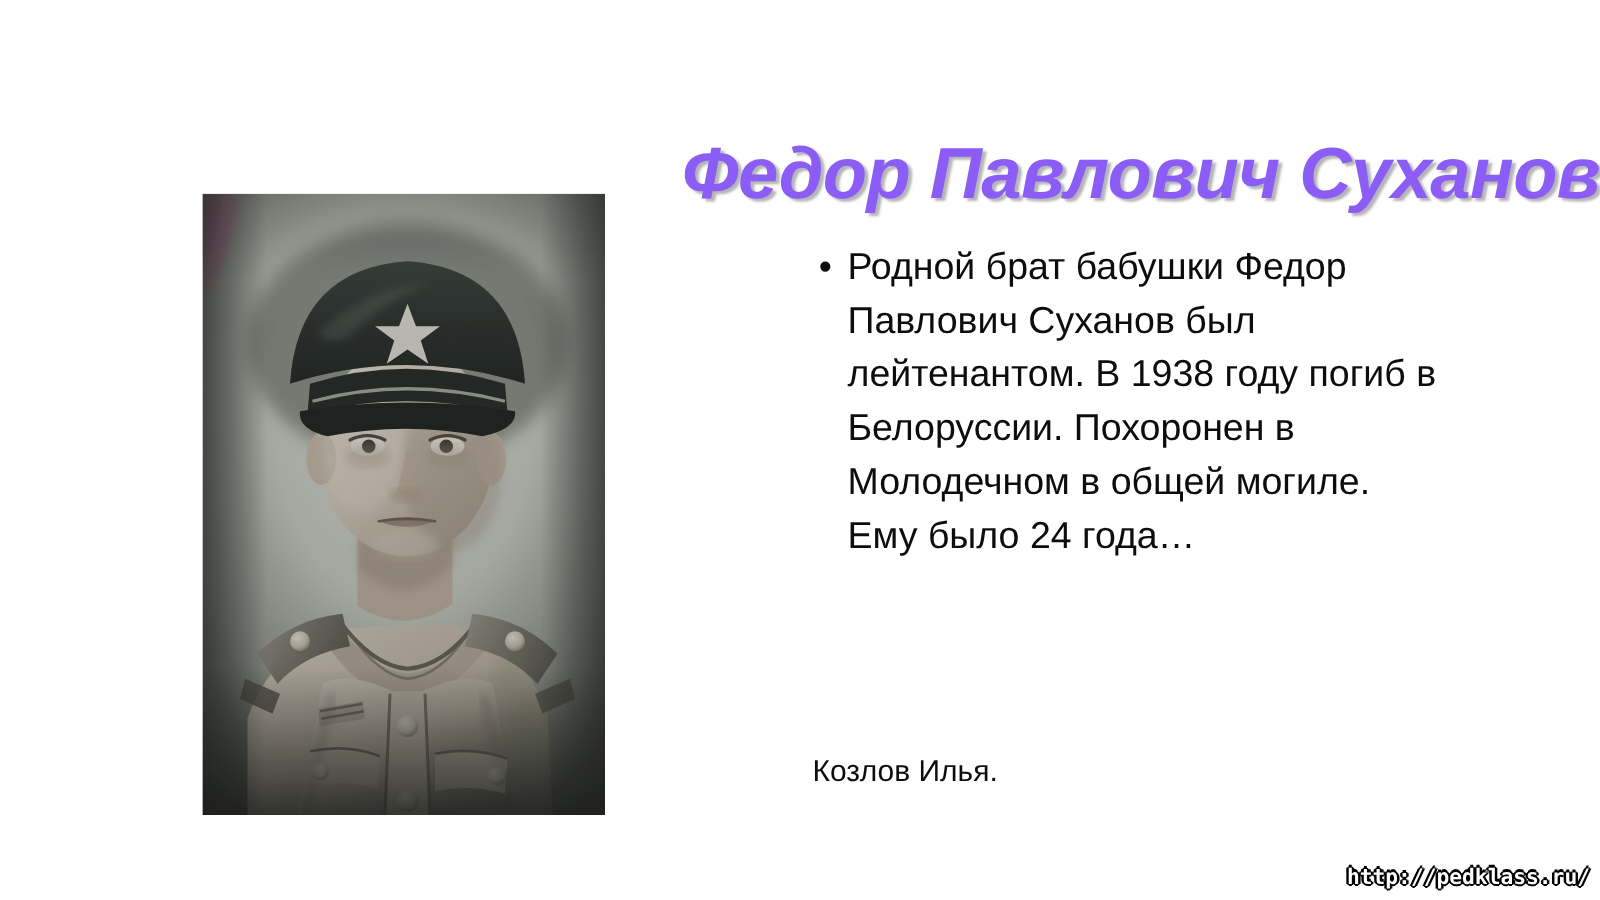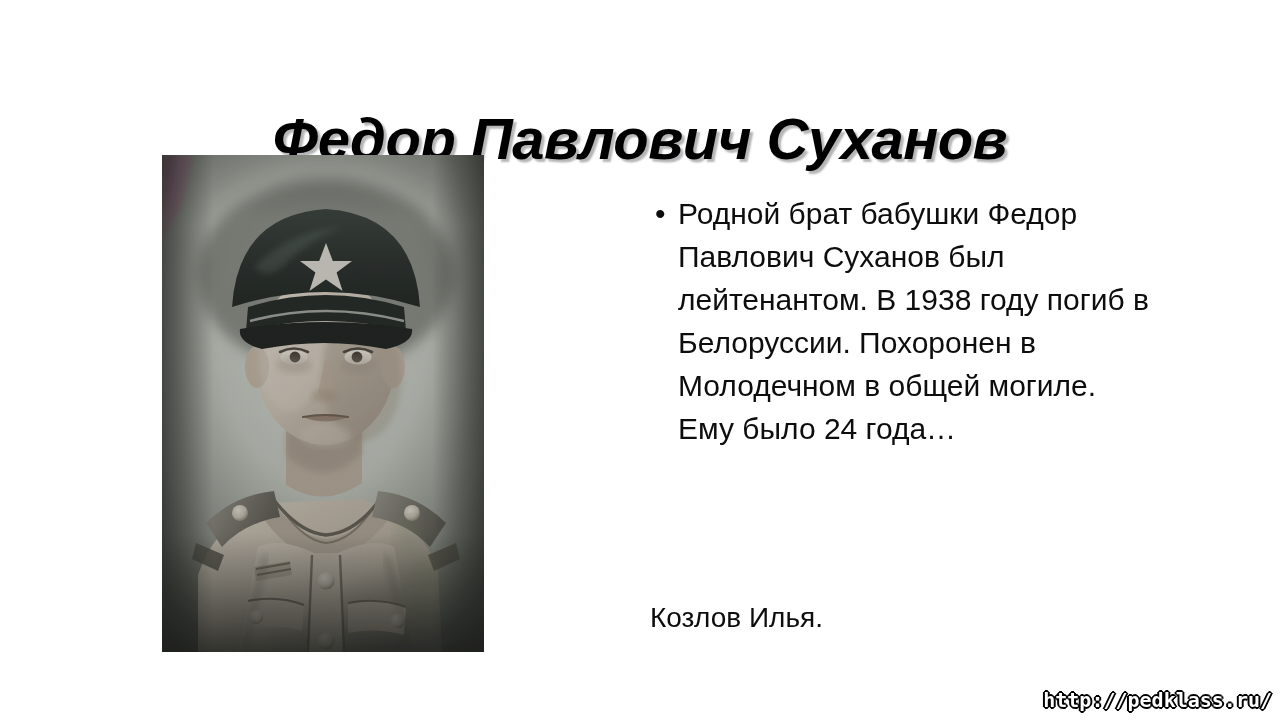--- a/index.html
+++ b/index.html
@@ -22,26 +22,26 @@
     inset: 0;
     background: #ffffff;
   }
 
   
   .slide-title {
     position: absolute;
     left: 0;
     right: 0;
     top: 68px;
-    text-align: center;
+    text-align: right;
     font-family: "Liberation Sans", "DejaVu Sans", sans-serif;
     font-size: 58px;
     font-weight: bold;
     font-style: italic;
-    color: #000000;
+    color: #8b5cf6;
     letter-spacing: -0.5px;
     white-space: nowrap;
     text-shadow: 3px 3px 2px rgba(120,120,125,0.55);
     line-height: 1.1;
   }
 
   
   .photo-frame {
     position: absolute;
     left: 162px;
@@ -74,32 +74,32 @@
     top: 0;
     font-size: 30px;
     line-height: 43px;
     color: #0d0d0d;
   }
   .signature {
     position: absolute;
     left: 650px;
     top: 596px;
     width: 510px;
-    font-size: 28px;
+    font-size: 24px;
     line-height: 43px;
     color: #0d0d0d;
   }
 
   
   .watermark {
     position: absolute;
     right: 8px;
     bottom: 8px;
     font-family: "DejaVu Sans Mono", "Liberation Mono", monospace;
-    font-size: 20px;
+    font-size: 17px;
     font-weight: bold;
     letter-spacing: 0px;
     color: #ffffff;
     text-shadow:
       -1px -1px 0 #000, 1px -1px 0 #000,
       -1px  1px 0 #000, 1px  1px 0 #000,
       -2px  0   0 #000, 2px  0   0 #000,
        0   -2px 0 #000, 0    2px 0 #000;
     white-space: nowrap;
   }

